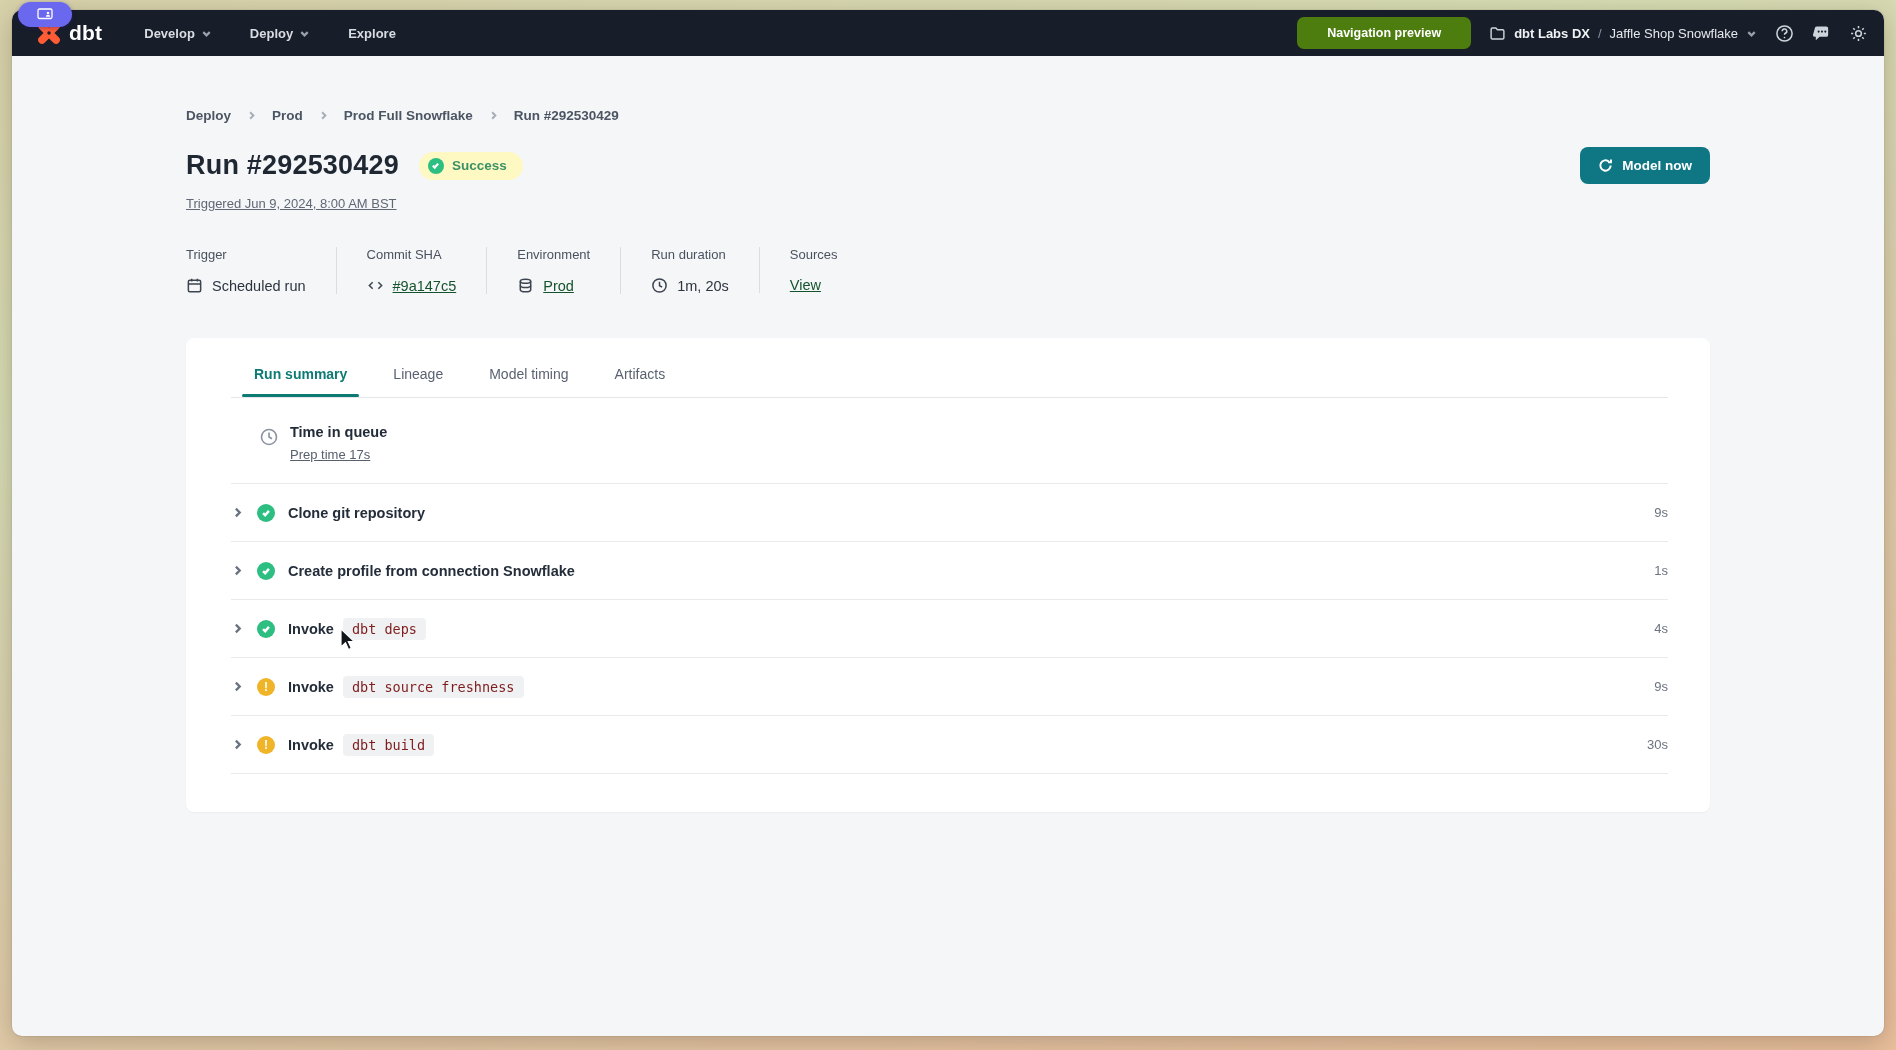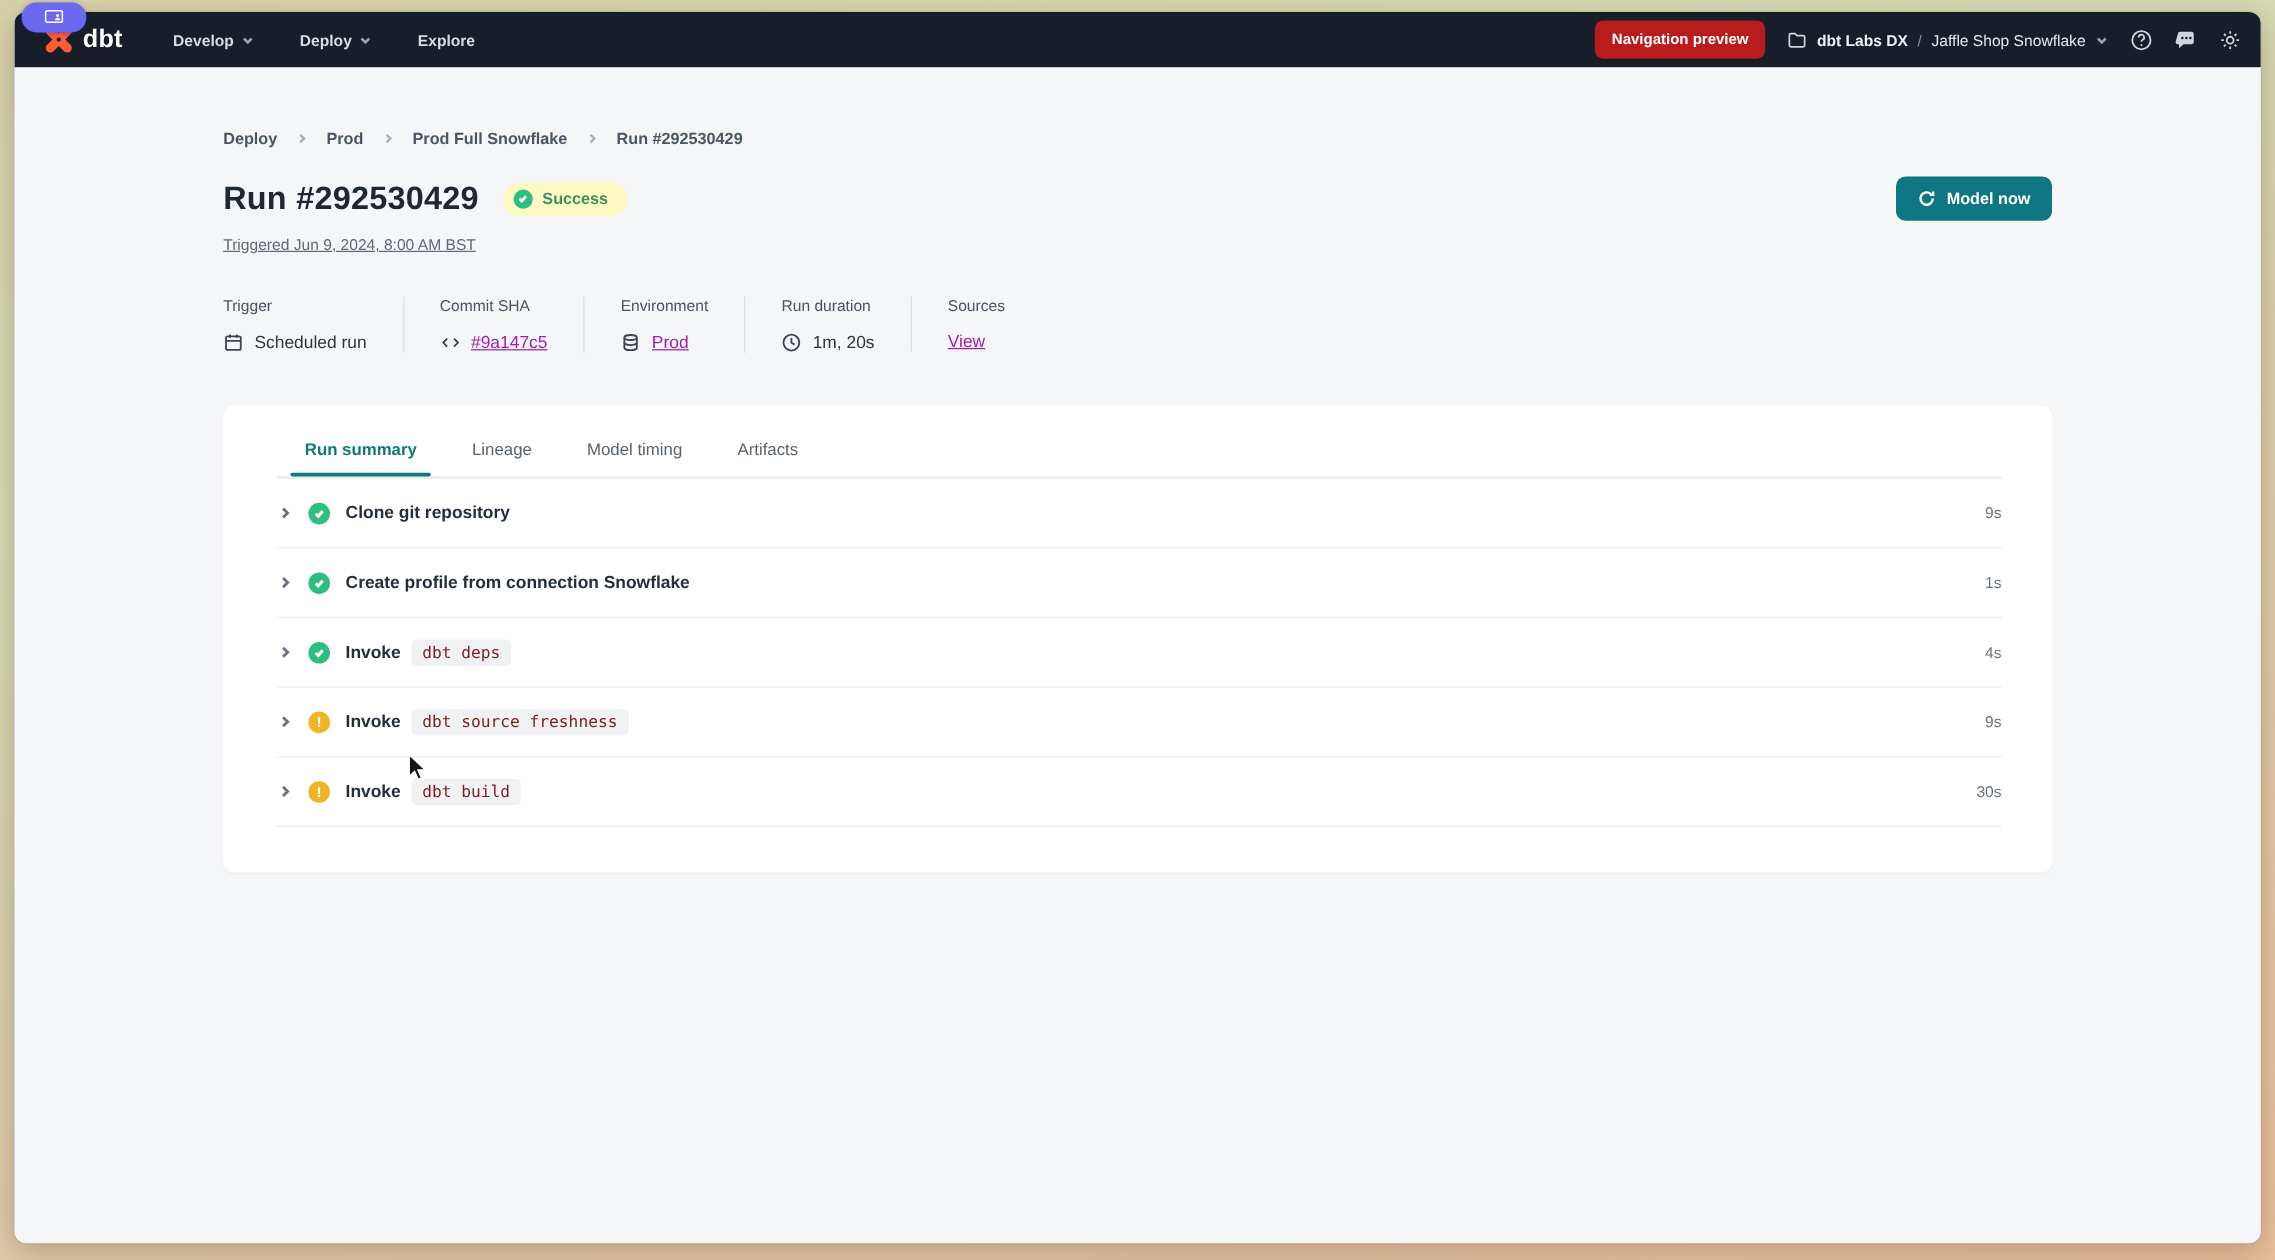--- a/index.html
+++ b/index.html
@@ -20,22 +20,22 @@
     padding:0 16px; color:#d9dde3;justify-content:flex-end;
   }
   .logo { display:flex; align-items:center; gap:7px; margin-left:8px; }
   .logo-mark { width:26px; height:26px; }
   .logo-text { color:#fff; font-size:21px; font-weight:700; letter-spacing:.2px; }
   .topnav { display:flex; align-items:center; gap:38px; margin-left:42px; }
   .topnav-item { display:flex; align-items:center; gap:6px; font-size:13px; font-weight:700; color:#d9dde3; cursor:pointer; }
   .chev { width:11px; height:11px; stroke:#9aa1ad; stroke-width:2.4; fill:none; }
   .topbar-right { margin-left:auto; display:flex; align-items:center; gap:18px; }
   .nav-preview-btn {
-    background:#b91c1c; color:#fff; font-size:12.5px; font-weight:700;
-    padding:9px 14px; border-radius:7px; border:none; cursor:pointer;
+    background:#4d7c0f; color:#fff; font-size:12.5px; font-weight:700;
+    padding:9px 30px; border-radius:7px; border:none; cursor:pointer;
     font-family:"Liberation Sans", sans-serif;
   }
   .account-crumb { display:flex; align-items:center; gap:8px; font-size:13px; }
   .acct-name { font-weight:700; color:#f0f2f4; }
   .acct-sep { color:#8b93a2; font-size:13px; }
   .proj-name { color:#e6e9ed; font-weight:400; }
   .icon-btn { width:19px; height:19px; color:#cfd4db; cursor:pointer; }
   .icon-btn svg { width:100%; height:100%; }
   
   .ext-badge {
@@ -67,21 +67,21 @@
   }
   .rerun-btn svg { width:15px; height:15px; stroke:#fff; stroke-width:2.1; fill:none; }
   .triggered { margin-top:12px; font-size:13px; color:#606876;text-decoration:underline; }
   
   .meta-row { margin-top:36px; display:flex; align-items:flex-start; }
   .meta-col { padding:0 30px; border-left:1px solid #dadde2; }
   .meta-col:first-child { padding-left:0; border-left:none; }
   .meta-label { font-size:13px; color:#4a5260; }
   .meta-value { margin-top:15px; display:flex; align-items:center; gap:9px; font-size:14.5px; color:#2c3440; }
   .meta-value svg { width:17px; height:17px; stroke:#3c4450; stroke-width:1.6; fill:none; }
-  .tlink { color:#a21caf; text-decoration:underline; font-weight:500; cursor:pointer; }
+  .tlink { color:#14532d; text-decoration:underline; font-weight:500; cursor:pointer; }
   
   .card { margin-top:44px; background:#ffffff; border-radius:8px; padding-bottom:38px; box-shadow:0 1px 2px rgba(25,30,40,.04); }
   .tab-strip { display:flex; gap:46px; padding:28px 42px 0 68px; position:relative; }
   .tab { font-size:14px; color:#596270; padding-bottom:15px; cursor:pointer; position:relative; }
   .tab.active { color:#0d7a74; font-weight:700; }
   .tab.active::after { content:""; position:absolute; left:-12px; right:-12px; bottom:0; height:3px; background:#0d7a74; border-radius:2px; }
   .tab-divider { height:1px; background:#e4e6ea; margin:0 42px 0 45px; }
   .queue-block { display:flex; align-items:flex-start; gap:11px; padding:26px 42px 20px 73px; }
   .queue-icon { width:20px; height:20px; color:#8b93a0; margin-top:3px; }
   .queue-title { font-size:14.5px; font-weight:700; color:#222b38; }
@@ -261,20 +261,30 @@
 
     <div class="card">
       <div class="tab-strip">
         <div class="tab active">Run summary</div>
         <div class="tab">Lineage</div>
         <div class="tab">Model timing</div>
         <div class="tab">Artifacts</div>
       </div>
       <div class="tab-divider"></div>
 
+      <div class="queue-block">
+        <svg class="queue-icon" viewBox="0 0 20 20" fill="none" stroke="currentColor" stroke-width="1.6">
+          <circle cx="10" cy="10" r="7.5"></circle>
+            <path d="M10 5.5 v4.5 l3 1.8"></path>
+        </svg>
+        <div>
+          <div class="queue-title">Time in queue</div>
+          <span class="queue-link">Prep time 17s</span>
+        </div>
+      </div>
       <div class="divider"></div>
 
       <div class="step-row">
         <svg class="step-chev" viewBox="0 0 12 12">
             <path d="M4.5 2.5 L8 6 L4.5 9.5"></path>
           </svg>
         <span class="step-status success">
             <svg viewBox="0 0 12 12">
               <path d="M2.5 6.2 L5 8.7 L9.5 3.5"></path>
             </svg>

